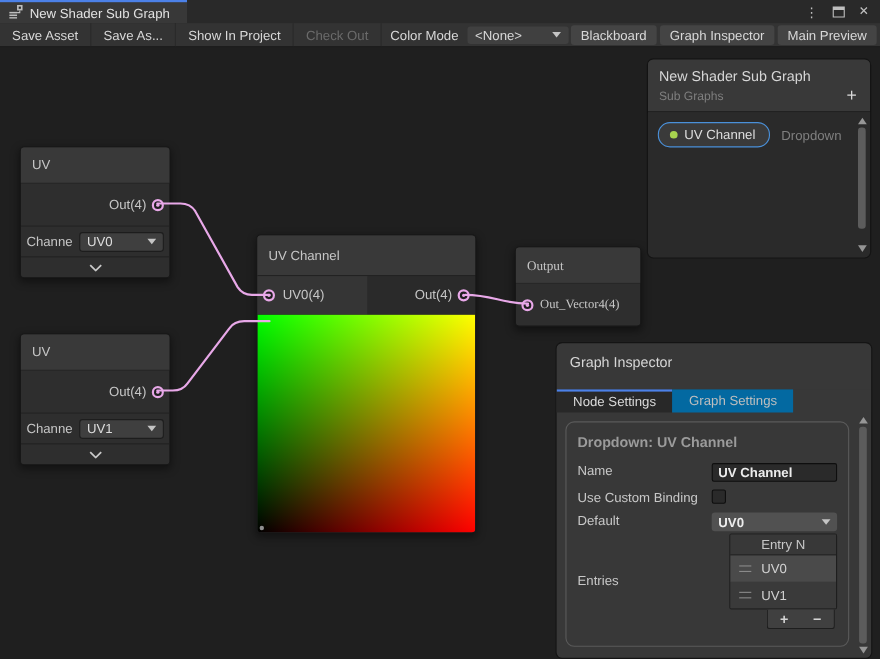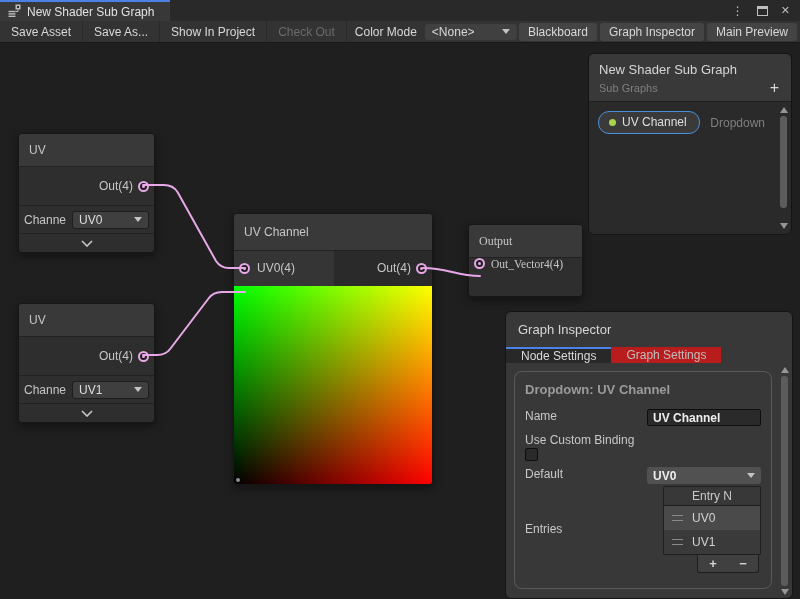--- a/index.html
+++ b/index.html
@@ -77,21 +77,21 @@
   .uvch-out-row { height: 24px; margin-top: 5px; display: flex; align-items: center; gap: 5px; padding-right: 5px; }
   .preview {
     position: relative; height: 198px; border-radius: 0 0 3px 3px;
     background-image: linear-gradient(to right, #000000, #FF0000), linear-gradient(to bottom, #00FF00, #000000);
     background-blend-mode: screen;
   }
   .preview::after { content: ""; position: absolute; left: 2px; bottom: 2px; width: 4px; height: 4px; border-radius: 50%; background: #909090; }
 
   .output-node { width: 115px; }
   .output-node .node-header { height: 33px; }
-  .output-row { height: 38px; display: flex; align-items: flex-start; gap: 6px; padding-left: 5px; font-size: 11.5px; }
+  .output-row { height: 38px; display: flex; align-items: center; gap: 6px; padding-left: 5px; font-size: 11.5px; }
 
   
   .panel { position: absolute; z-index: 3; border: 1px solid #141414; border-radius: 6px; overflow: hidden; }
 
   .blackboard { left: 588px; top: 10px; width: 204px; height: 182px; background: #2A2A2A; display: flex; flex-direction: column; }
   .bb-header { background: #393939; padding: 8px 10px 7px; border-bottom: 1px solid #202020; }
   .bb-title { font-size: 13px; color: #D6D6D6; }
   .bb-sub { display: flex; justify-content: space-between; align-items: center; margin-top: 5px; }
   .bb-cat { color: #7F7F7F; font-size: 11px; }
   .bb-add { color: #D8D8D8; font-size: 16px; line-height: 10px; padding-right: 2px; }
@@ -107,32 +107,32 @@
   .sb-thumb { width: 7px; background: #5C5C5C; border-radius: 3px; }
   .bb-thumb { height: 92px; margin-bottom: auto; }
   .gi-thumb { flex: 1; }
 
   .inspector { left: 505px; top: 268px; width: 288px; height: 288px; background: #383838; display: flex; flex-direction: column; }
   .gi-header { padding: 10px 12px; height: 44px; }
   .gi-title { font-size: 13px; color: #D6D6D6; }
   .gi-tabs { height: 24px; display: flex; background: #383838; }
   .gi-tab { display: flex; align-items: center; padding: 0 15px; }
   .gi-tab.active { background: #282828; border-top: 2px solid #4C81E8; color: #DADADA; }
-  .gi-tab.inactive { background: #b91c1c; color: #BEBEBE; }
+  .gi-tab.inactive { background: #0369a1; color: #BEBEBE; }
   .gi-content { position: relative; flex: 1; padding: 8px 20px 10px 8px; }
   .gi-box { border: 1px solid #5A5A5A; border-radius: 8px; height: 100%; padding: 8px 10px; overflow: hidden; }
   .gi-section-title { font-size: 13px; font-weight: bold; color: #9B9B9B; margin: 2px 0 12px; }
   .field-row { display: flex; margin-bottom: 7px; }
   .field-row.center { align-items: center; }
   .field-label { flex: 1; color: #C8C8C8; line-height: 15px; padding-right: 6px; }
   .field-value { width: 114px; flex: 0 0 auto; }
   .text-input { height: 17px; background: #2A2A2A; border: 1px solid #0E0E0E; border-radius: 2px; display: flex; align-items: center; padding: 0 5px; color: #EDEDED; font-weight: bold; }
   .checkbox { width: 13px; height: 13px; background: #2A2A2A; border: 1px solid #0E0E0E; border-radius: 2px; }
   .select-input { height: 17px; background: #515151; border-radius: 3px; display: flex; align-items: center; justify-content: space-between; padding: 0 6px; color: #EDEDED; font-weight: bold; }
-  .binding-row { margin-bottom: 6px; flex-direction: column; }
+  .binding-row { margin-bottom: 6px; }
   .default-row { margin-bottom: 2px; }
   .entries-list { border: 1px solid #1E1E1E; background: #303030; border-radius: 2px; margin-left: 16px; }
   .entry-header { height: 19px; display: flex; align-items: center; justify-content: center; background: #383838; border-bottom: 1px solid #1E1E1E; color: #C8C8C8; }
   .entry-row { height: 24px; display: flex; align-items: center; gap: 9px; padding: 0 8px; color: #D2D2D2; }
   .entry-row.selected { background: #4A4A4A; }
   .entry-row.alt { background: #3A3A3A; }
   .drag-handle { width: 11px; height: 6px; border-top: 1.6px solid #8A8A8A; border-bottom: 1.6px solid #8A8A8A; }
   .list-footer { display: flex; justify-content: flex-end; padding-right: 2px; }
   .footer-box { width: 62px; height: 18px; background: #404040; border: 1px solid #1E1E1E; border-top: none; border-radius: 0 0 3px 3px; display: flex; align-items: center; justify-content: space-around; color: #D4D4D4; font-weight: bold; font-size: 13px; line-height: 12px; }
 </style>

